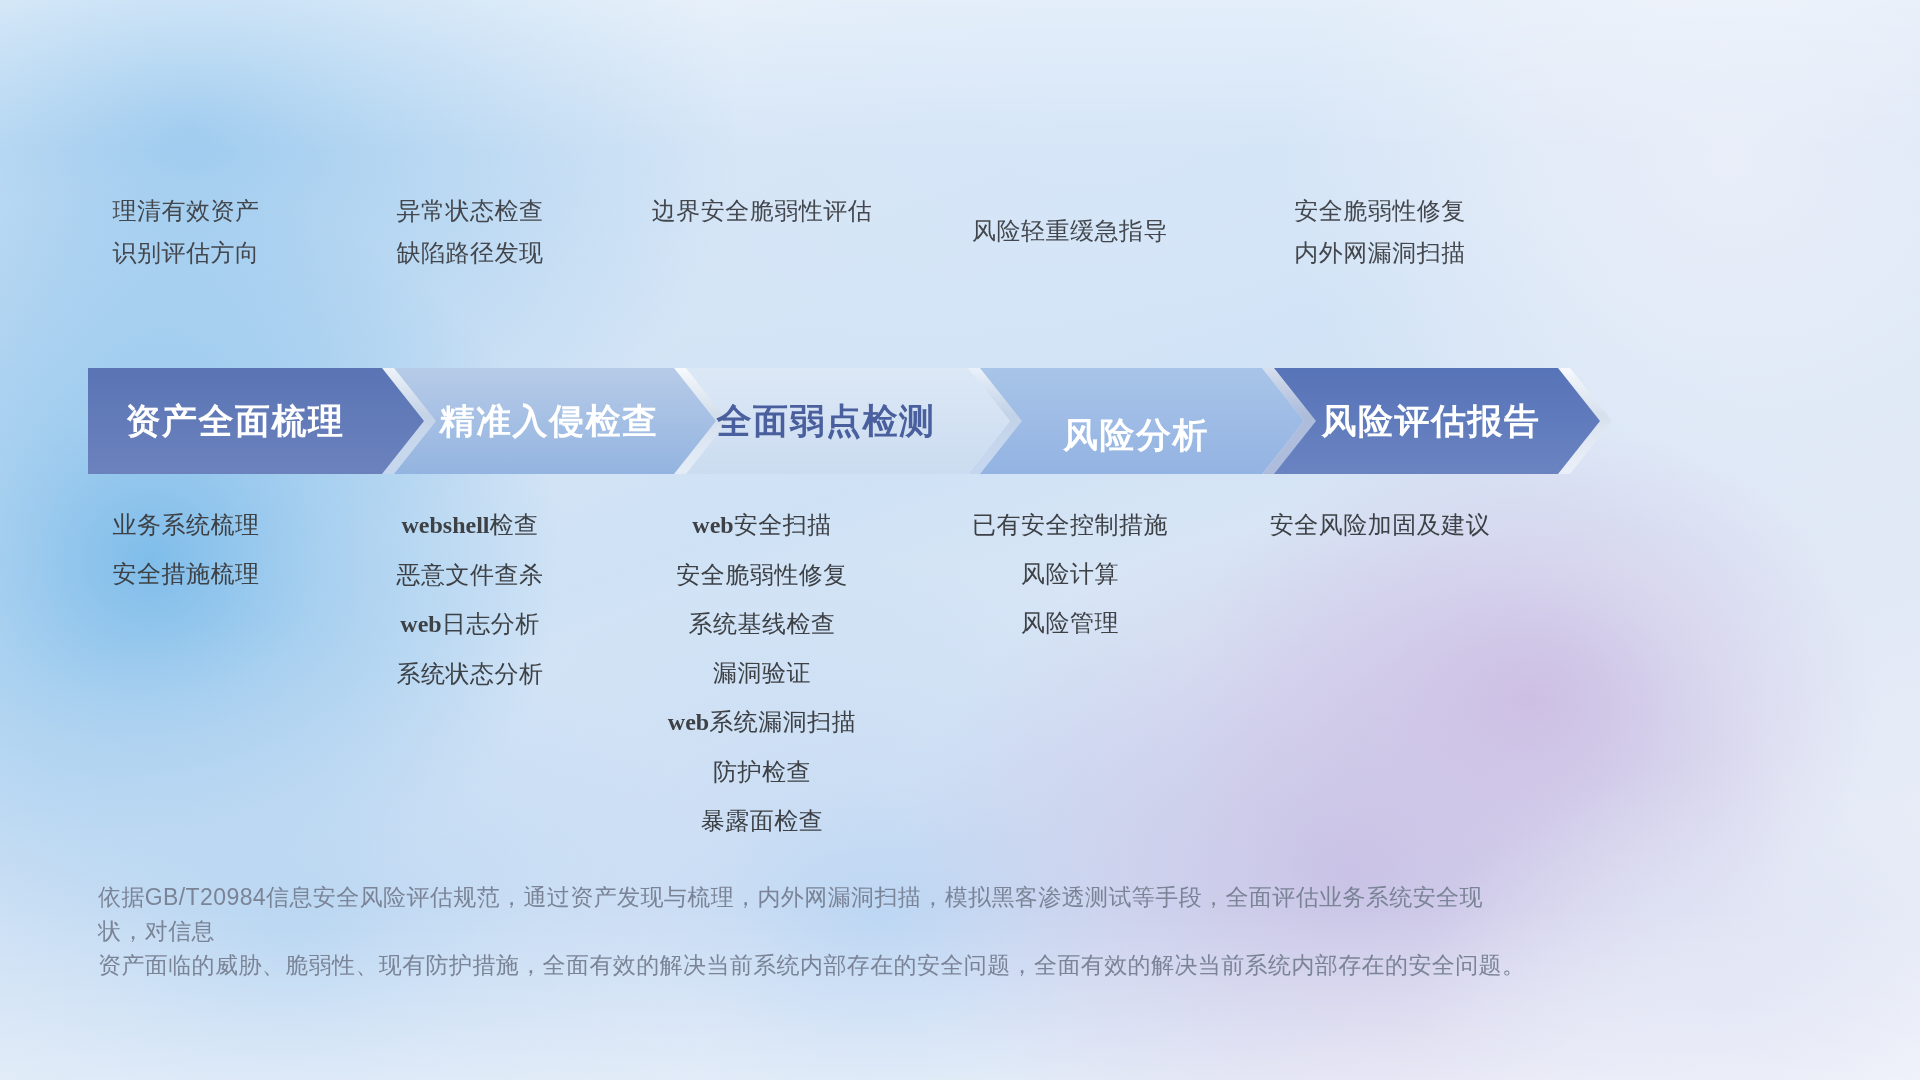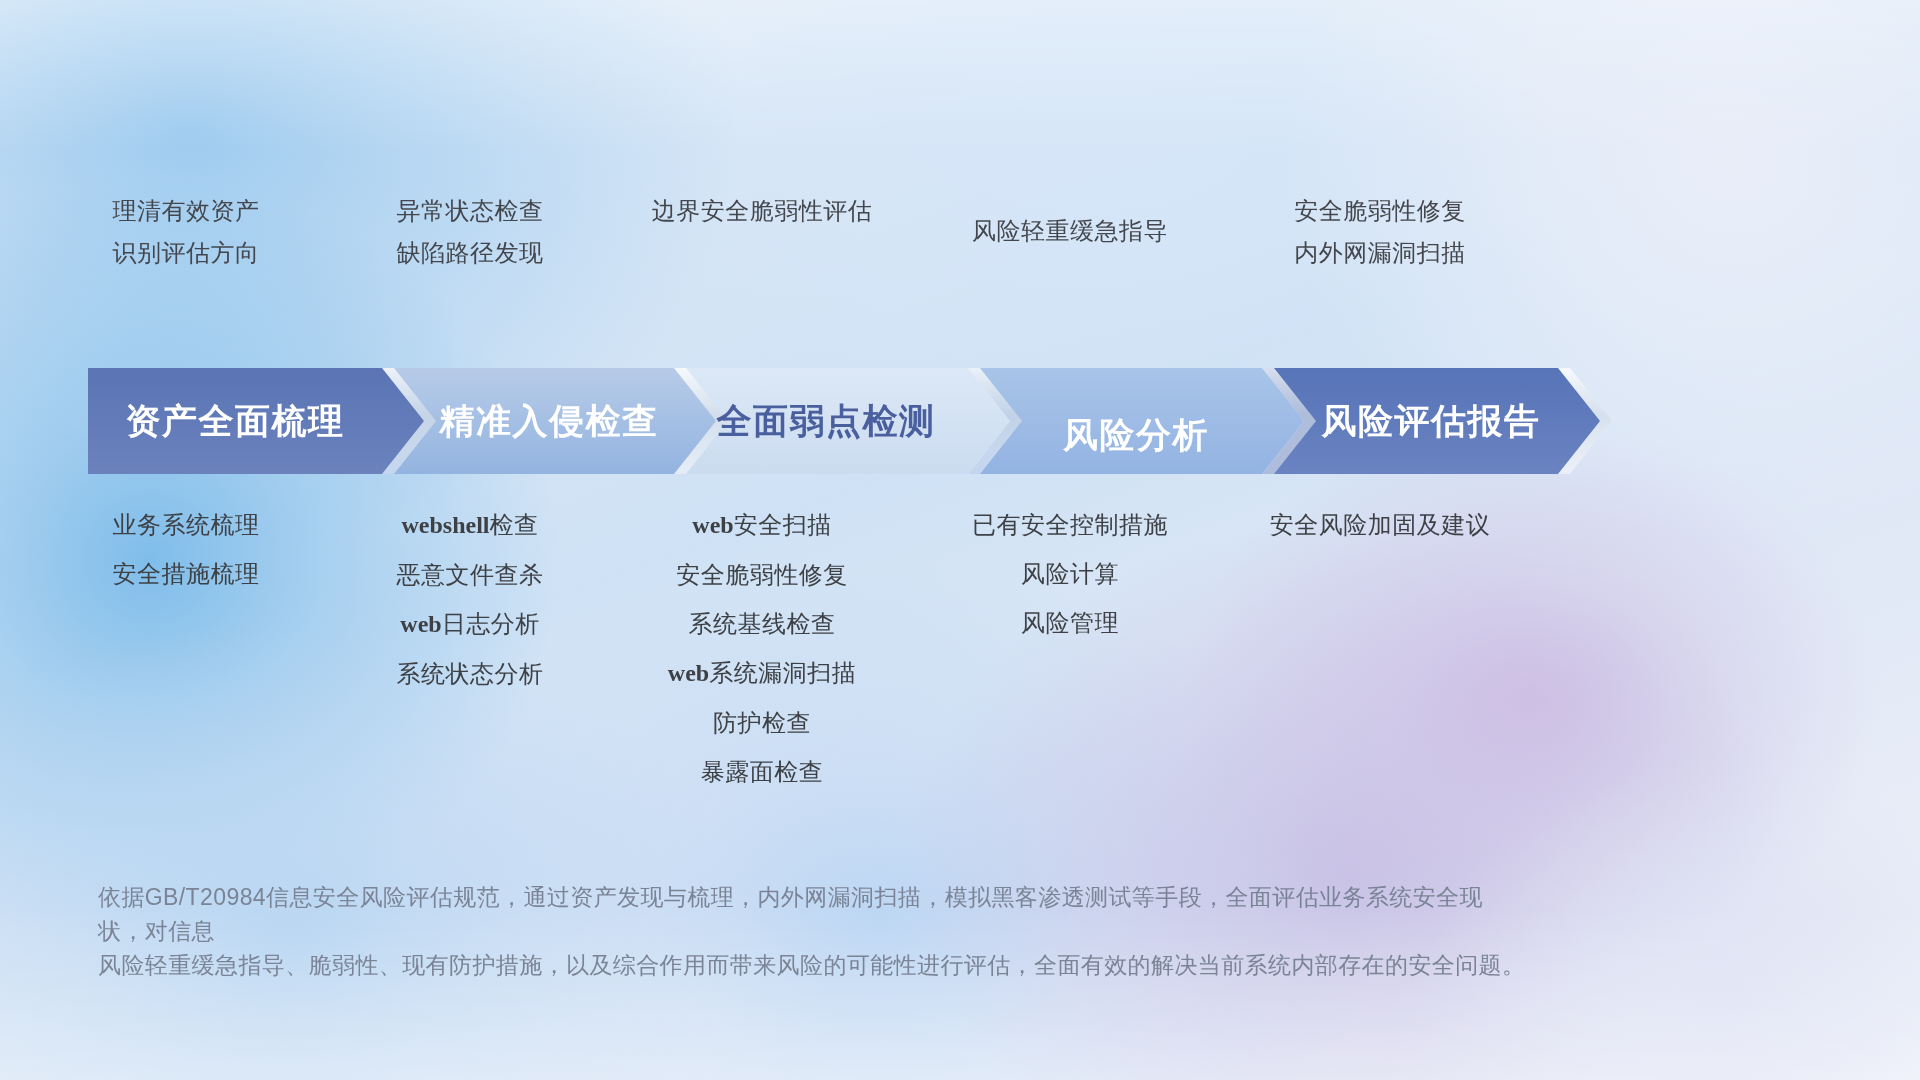--- a/index.html
+++ b/index.html
@@ -241,31 +241,32 @@
   <div class="bot-col" id="bot-1" style="width: 460px; left: 240px;">
       <div><span class="latin">webshell</span><span>检查</span></div>
       <div><span>恶意文件查杀</span></div>
       <div><span class="latin">web</span><span>日志分析</span></div>
       <div><span>系统状态分析</span></div>
     </div>
   <div class="bot-col" id="bot-2" style="width: 460px; left: 532px;">
       <div><span class="latin">web</span><span>安全扫描</span></div>
       <div><span>安全脆弱性修复</span></div>
       <div><span>系统基线检查</span></div>
+      <div><span>漏洞验证</span></div>
       <div><span class="latin">web</span><span>系统漏洞扫描</span></div>
       <div><span>防护检查</span></div>
       <div><span>暴露面检查</span></div>
     </div>
   <div class="bot-col" id="bot-3" style="width: 460px; left: 840px;">
       <div><span>已有安全控制措施</span></div>
       <div><span>风险计算</span></div>
       <div><span>风险管理</span></div>
     </div>
   <div class="bot-col" id="bot-4" style="width: 460px; left: 1150px;">
       <div><span>安全风险加固及建议</span></div>
     </div>
 
   <div id="caption">
     <div>依据GB/T20984信息安全风险评估规范，通过资产发现与梳理，内外网漏洞扫描，模拟黑客渗透测试等手段，全面评估业务系统安全现状，对信息</div>
-    <div>风险轻重缓急指导、脆弱性、现有防护措施，以及综合作用而带来风险的可能性进行评估，全面有效的解决当前系统内部存在的安全问题。</div>
+    <div>资产面临的威胁、脆弱性、现有防护措施，全面有效的解决当前系统内部存在的安全问题，全面有效的解决当前系统内部存在的安全问题。</div>
   </div>
 
 </div>
 
 </body></html>

